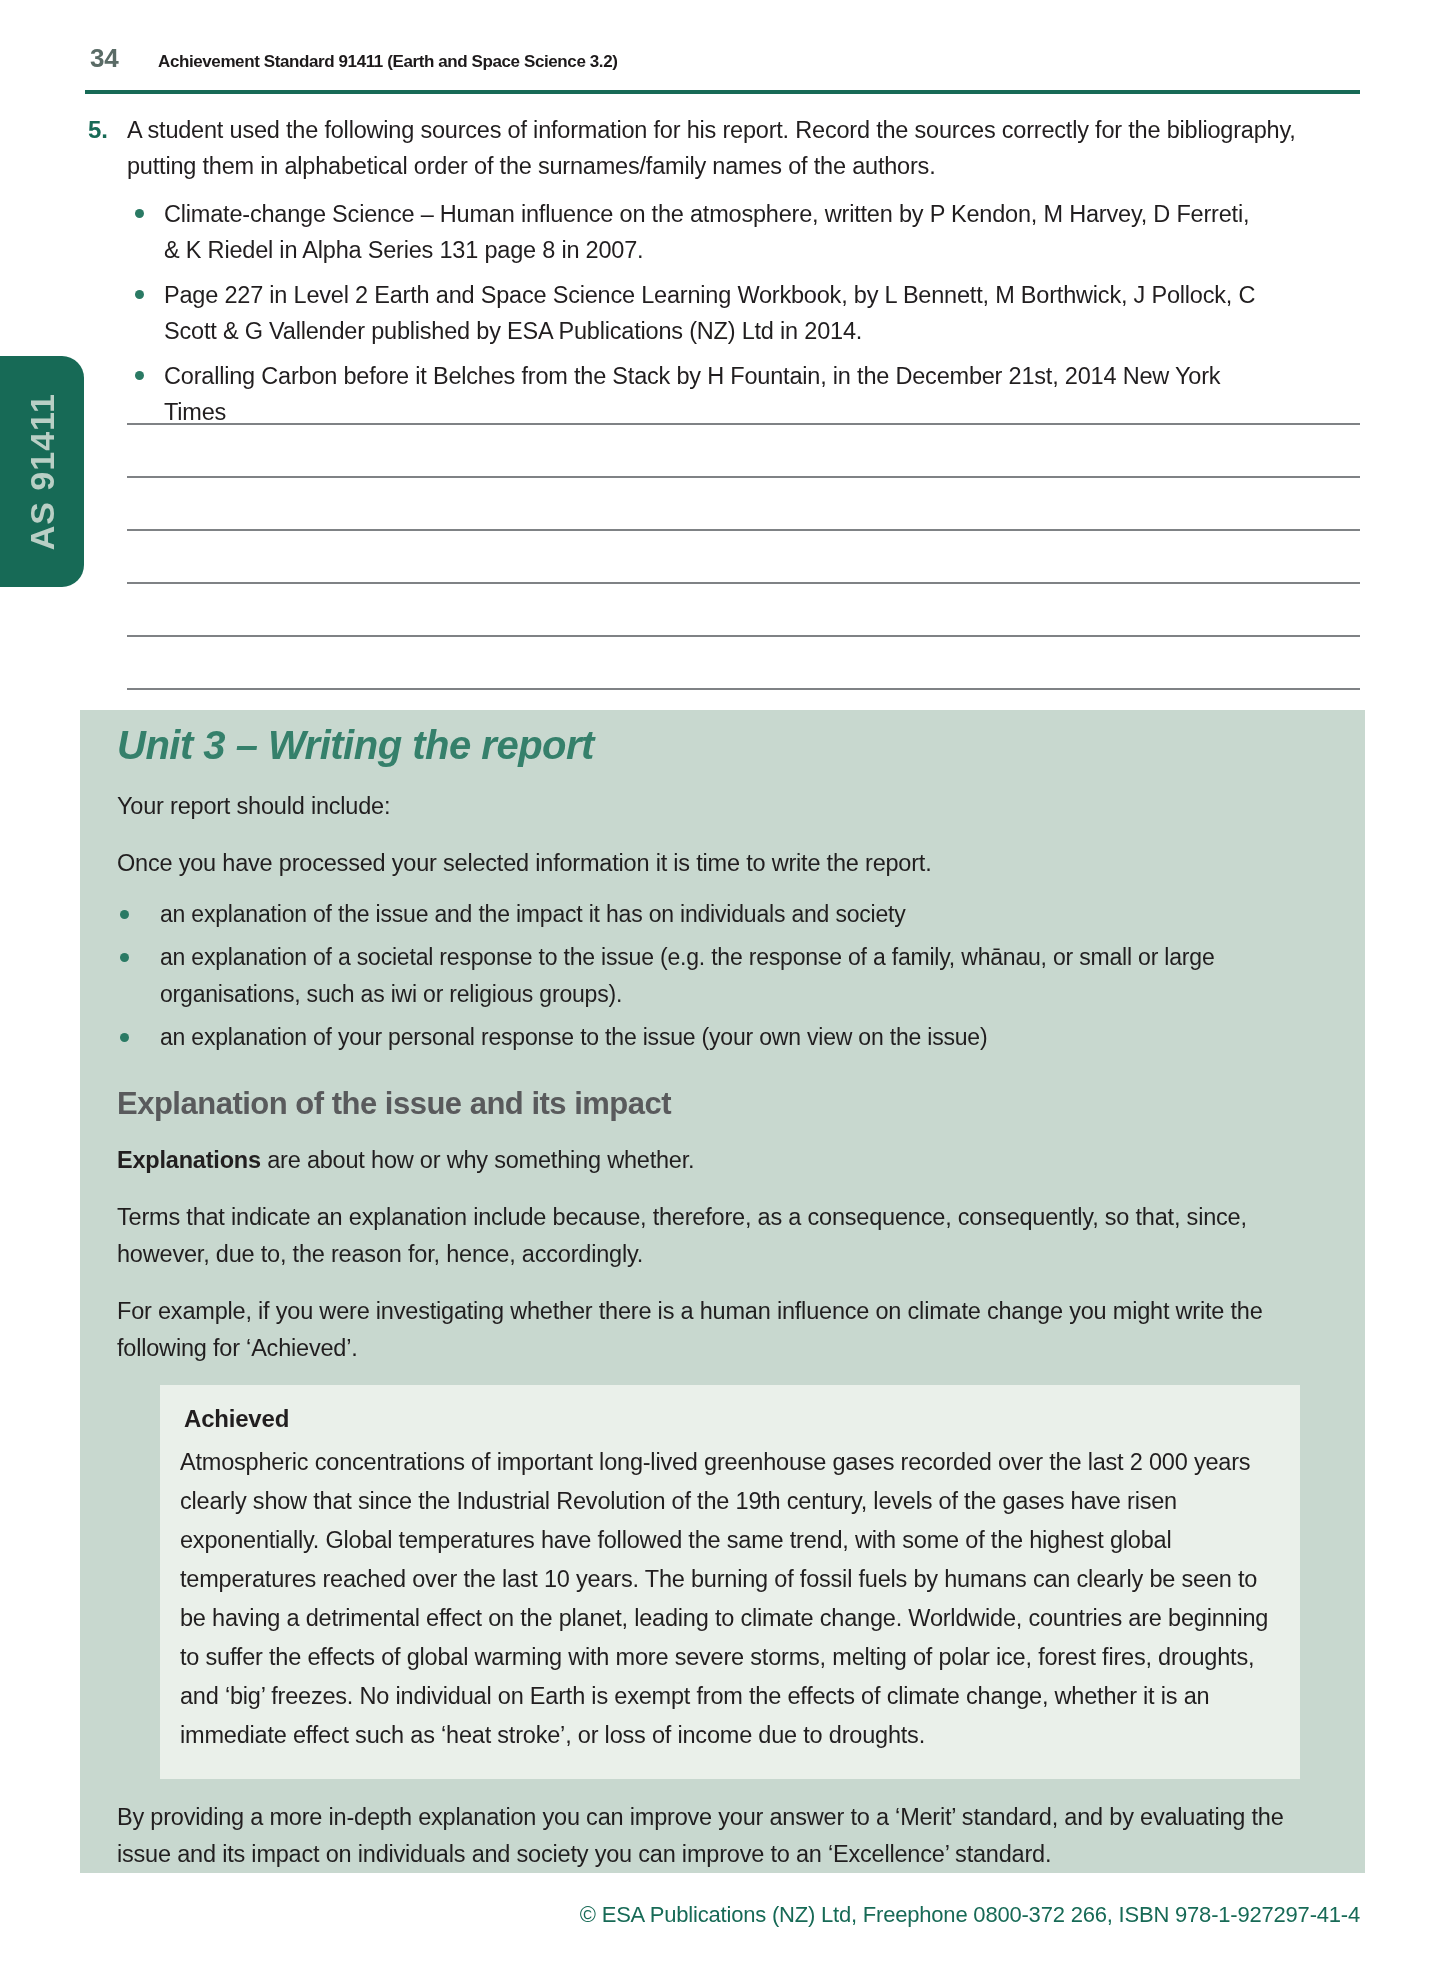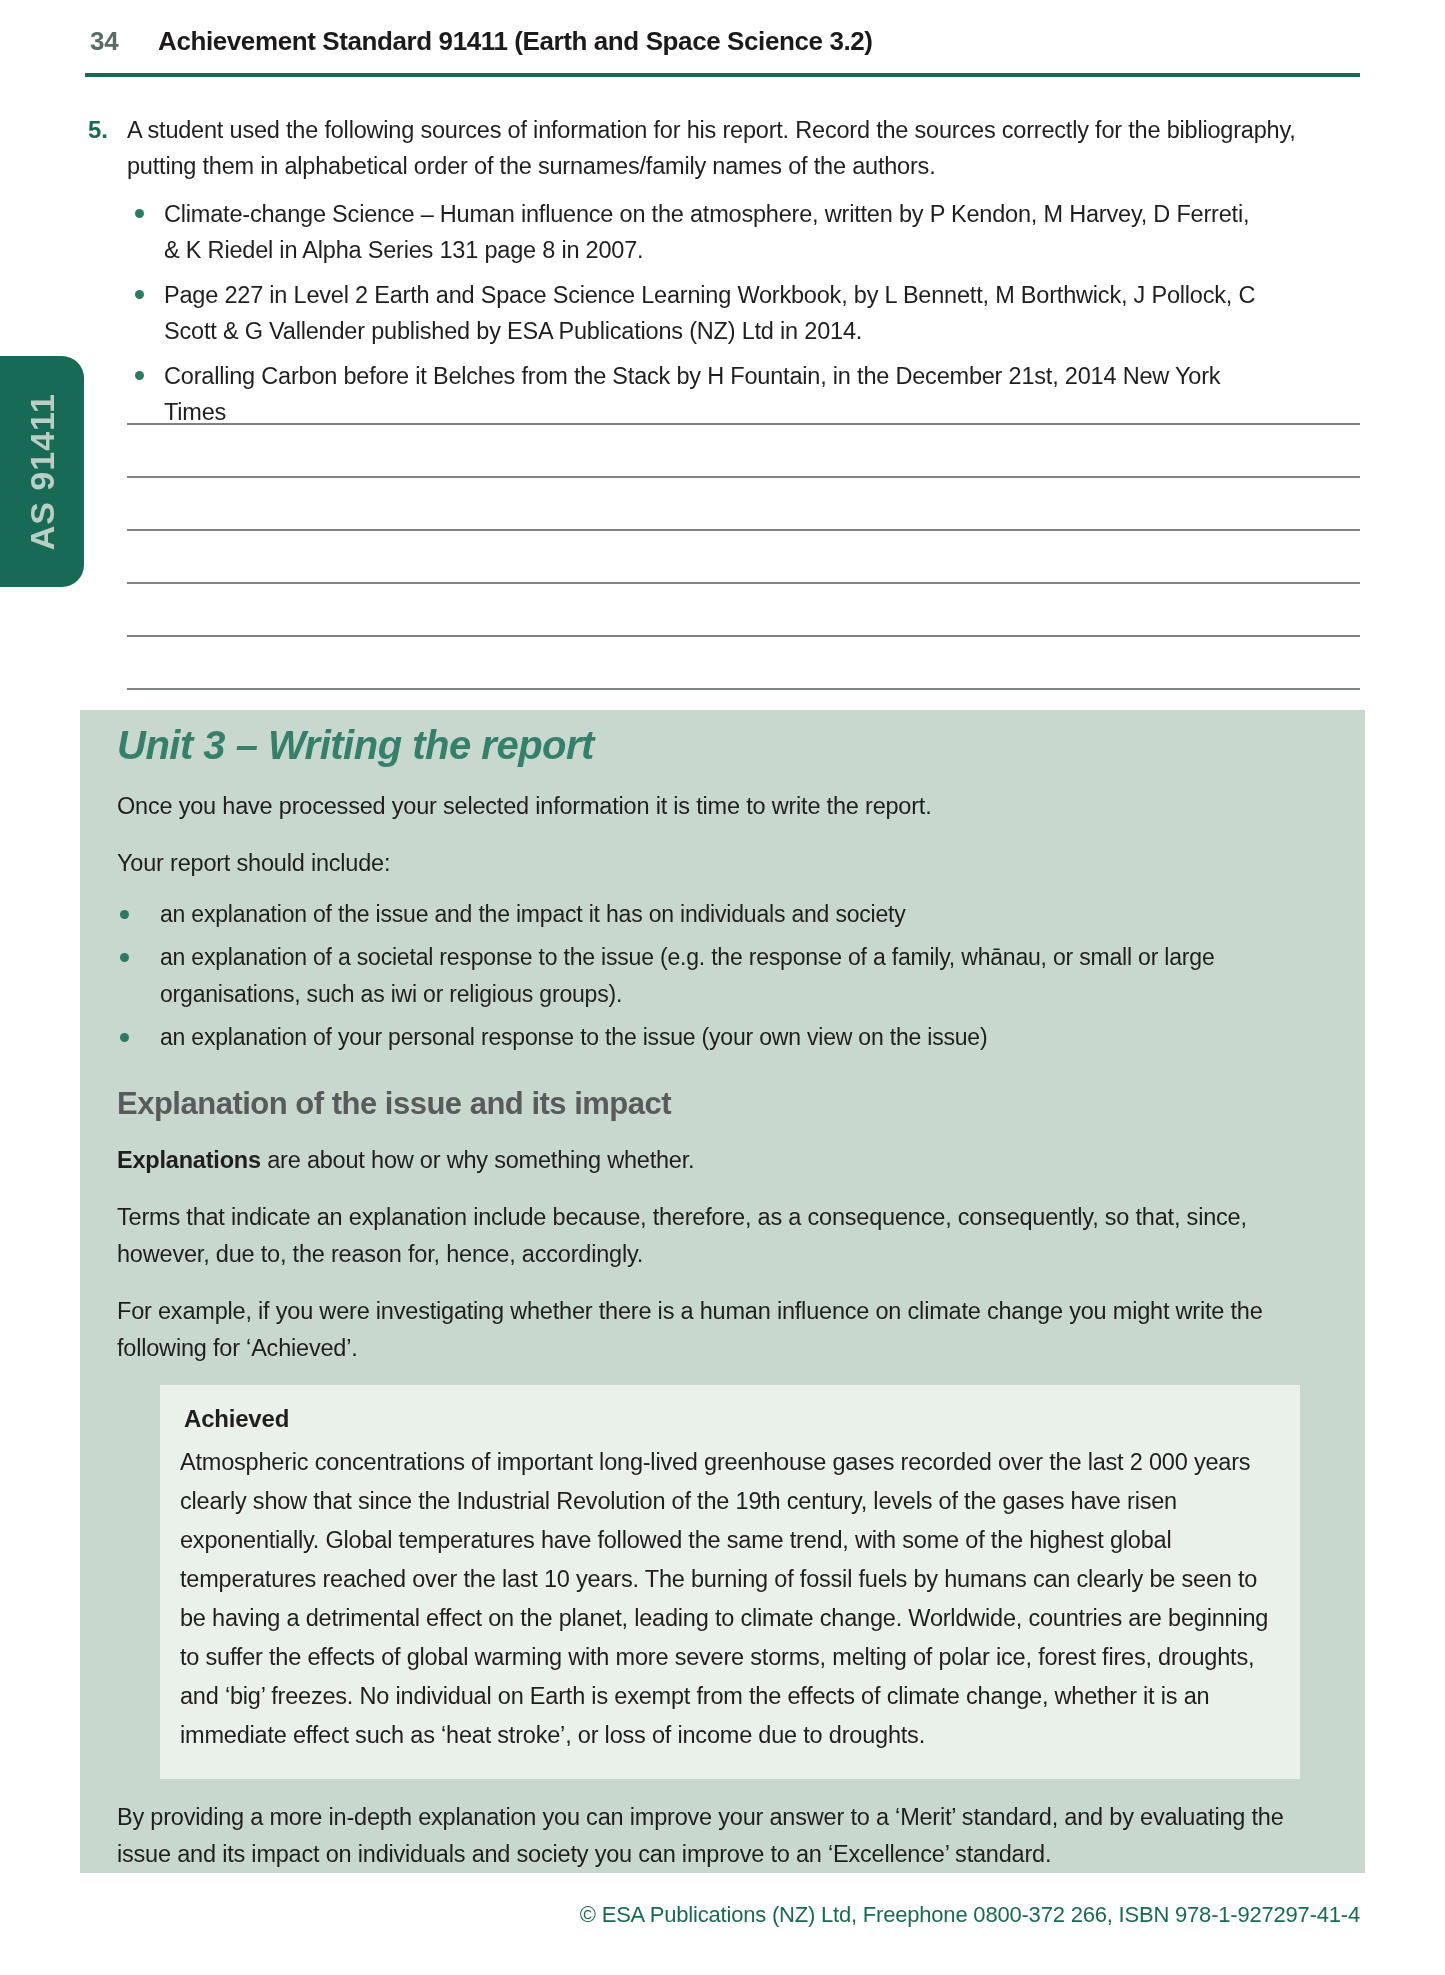--- a/index.html
+++ b/index.html
@@ -22,21 +22,21 @@
     letter-spacing:-0.2px;overflow:hidden;
   }
 
   
   .page-header{
     position:absolute;left:85px;top:26px;width:1275px;
     border-bottom:4px solid var(--dark-green);padding-bottom:16px;
   }
   .page-header-row{display:flex;align-items:baseline;}
   .page-num{font-weight:bold;font-size:26px;color:var(--page-num-grey);margin-left:5px;width:68px;}
-  .page-title{font-weight:bold;font-size:26px;color:#1d1a1b;letter-spacing:-0.4px;}
+  .page-title{font-weight:bold;font-size:17px;color:#1d1a1b;letter-spacing:-0.4px;margin-top:26px;}
 
   
   .question{position:absolute;left:88px;top:112px;width:1250px;display:flex;}
   .q-num{width:39px;font-weight:bold;font-size:24px;color:var(--dark-green);line-height:36px;flex:none;}
   .q-body{flex:1;}
   .q-text{font-size:23.5px;line-height:36px;margin:0;}
   .src-list{margin:12px 0 0 8px;padding:0;list-style:none;}
   .src-item{position:relative;padding-left:29px;font-size:23.5px;line-height:36px;margin-bottom:9px;width:1130px;}
   .dot{position:absolute;left:0;top:13px;width:9px;height:9px;border-radius:50%;background:var(--bullet-green);}
 
@@ -127,22 +127,22 @@
     <div class="answer-line"></div>
   </div>
 
 <div class="side-tab">
   <span>AS 91411</span>
 </div>
 
 <section class="unit-box">
   <h1 class="unit-title">Unit 3 – Writing the report</h1>
 
+  <p class="u-par">Your report should include:</p>
   <p class="u-par">Once you have processed your selected information it is time to write the report.</p>
-  <p class="u-par">Your report should include:</p>
 
   <ul class="u-bullets">
     <li class="u-bullet">
       <span class="dot"></span>
       <span>an explanation of the issue and the impact it has on individuals and society</span>
     </li>
     <li class="u-bullet">
       <span class="dot"></span>
       <span>an explanation of a societal response to the issue (e.g. the response of a family, whānau, or small or large organisations, such as iwi or religious groups).</span>
     </li>

